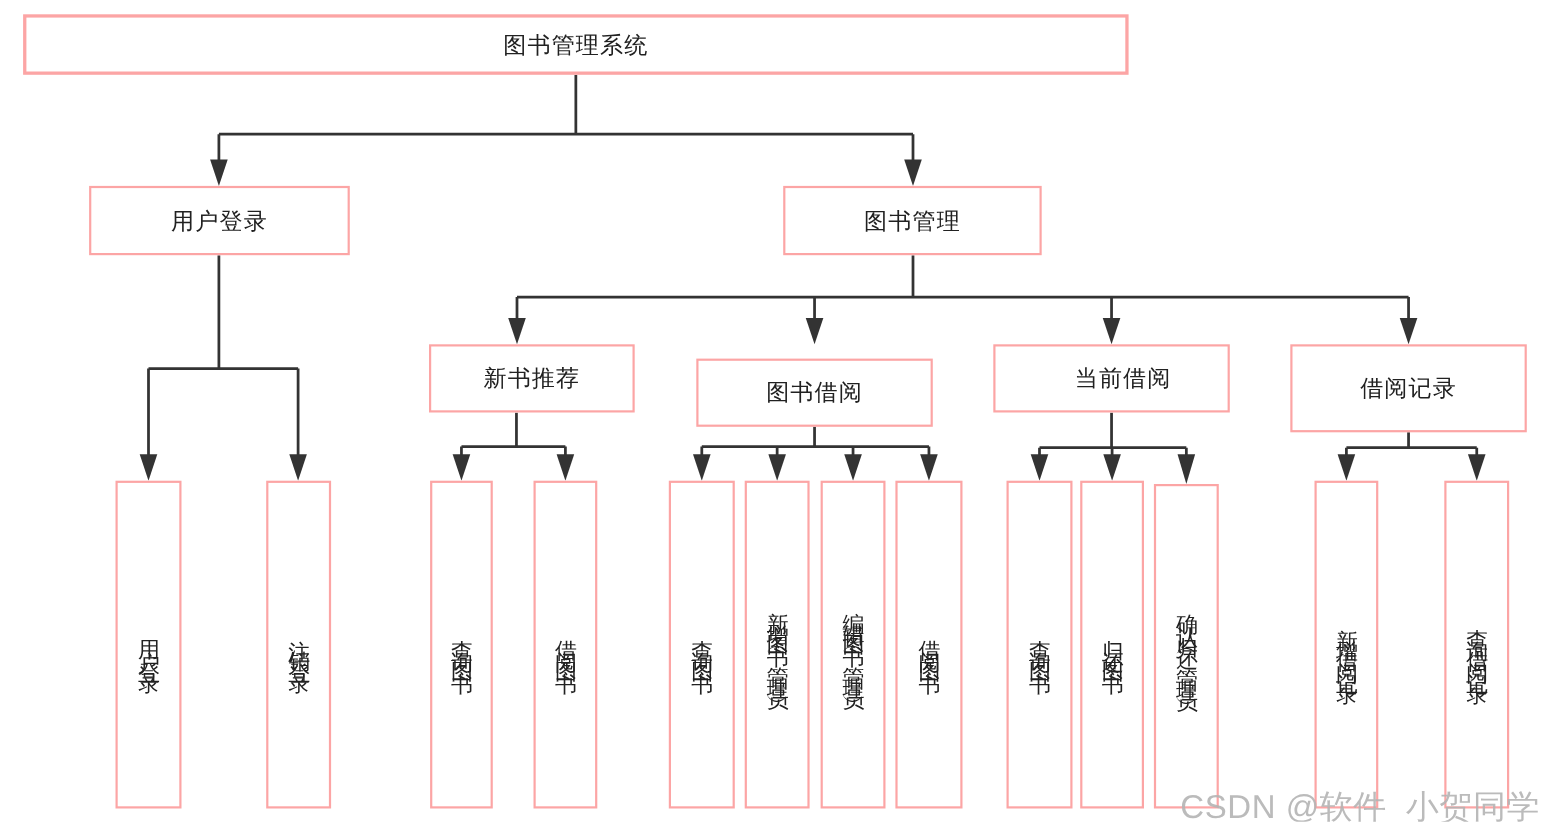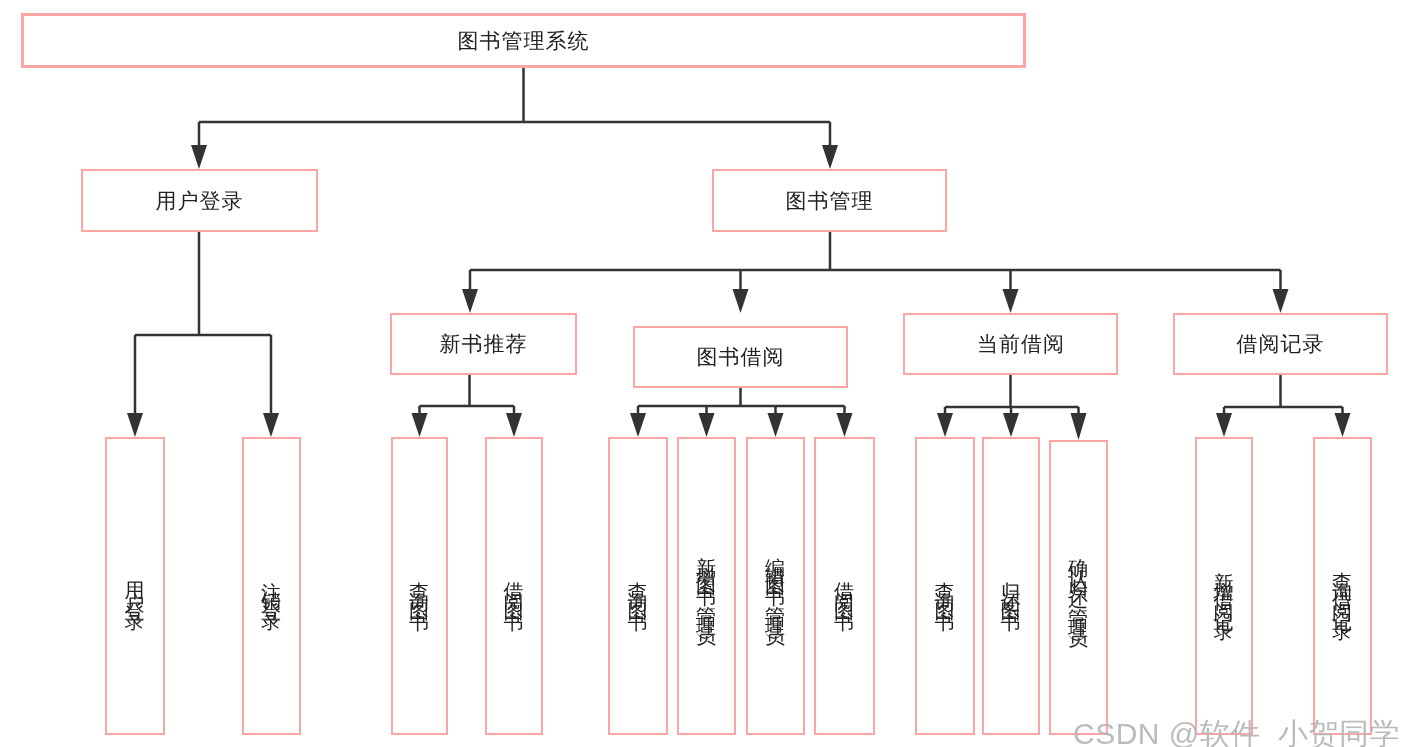--- a/index.html
+++ b/index.html
@@ -76,21 +76,21 @@
   </svg>
 
   <div class="node root" style="left:21px; top:13px; width:1005px; height:55px;">图书管理系统</div>
 
   <div class="node" style="left:81px; top:169px; width:237px; height:63px;">用户登录</div>
   <div class="node" style="left:712px; top:169px; width:235px; height:63px;">图书管理</div>
 
   <div class="node" style="left:362px; top:313px; width:187px; height:62px;margin-left:28px;">新书推荐</div>
   <div class="node" style="left:633px; top:326px; width:215px; height:62px;">图书借阅</div>
   <div class="node" style="left:903px; top:313px; width:215px; height:62px;padding-left:21px;">当前借阅</div>
-  <div class="node" style="left:1173px; top:313px; width:215px; height:62px;">借阅记录</div>
+  <div class="node" style="left:1173px; top:313px; width:215px; height:80px;">借阅记录</div>
 
   <div class="node leaf" style="left:105px; top:437px; width:60px; height:298px;">用户登录</div>
   <div class="node leaf" style="left:242px; top:437px; width:59px; height:298px;">注销登录</div>
 
   <div class="node leaf" style="left:391px; top:437px; width:57px; height:298px;">查询图书</div>
   <div class="node leaf" style="left:485px; top:437px; width:58px; height:298px;">借阅图书</div>
 
   <div class="node leaf" style="left:608px; top:437px; width:60px; height:298px;">查询图书</div>
   <div class="node leaf" style="left:677px; top:437px; width:59px; height:298px;">新增图书（管理员）</div>
   <div class="node leaf" style="left:746px; top:437px; width:59px; height:298px;">编辑图书（管理员）</div>

